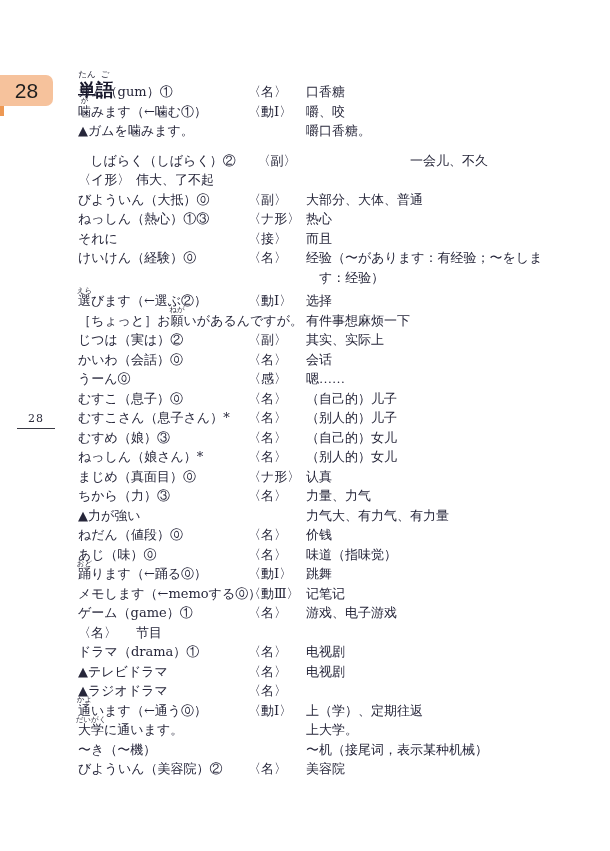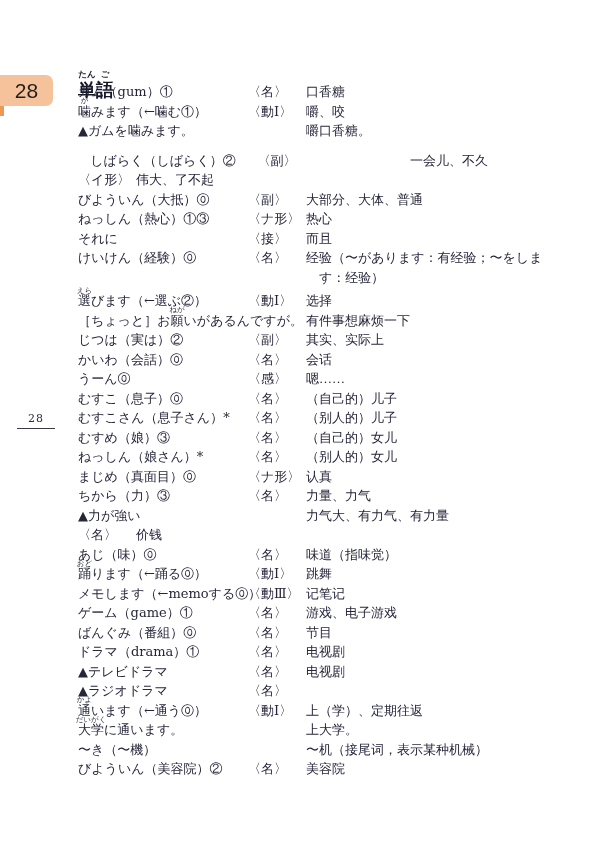--- a/index.html
+++ b/index.html
@@ -52,21 +52,21 @@
   .col.pos{width:58px;flex-shrink:0;}
   .col.cn{flex:1;font-family:Liberation Serif, serif;}
   
   ruby{position:relative;}
   rt{
     position:absolute;display:block;
     top:-6.5px;left:50%;transform:translateX(-50%);
     font-size:7.5px;line-height:1;font-weight:normal;
     white-space:nowrap;color:#2c2c3c;
   }
-  .title rt{font-size:8.5px;top:-9.5px;font-weight:700;color:#17172a;}
+  .title rt{font-size:8.5px;top:-9.5px;font-weight:400;color:#17172a;}
 </style>
 </head>
 <body>
 
 <div class="page" style="color: rgb(38, 38, 58);">
 
   <div class="lesson-tab" style="background: rgb(246, 194, 156);">
     <span>28</span>
   </div>
   <div class="tab-stub" style="background: rgb(237, 152, 83);"></div>
@@ -179,20 +179,21 @@
         <div class="col jp">ちから（力）③</div>
         <div class="col pos">〈名〉</div>
         <div class="col cn">力量、力气</div>
       </div>
       <div class="row">
         <div class="col jp">▲力が強い</div>
         <div class="col pos"></div>
         <div class="col cn">力气大、有力气、有力量</div>
       </div>
       <div class="row">
+        <div class="col jp">ねだん（値段）⓪</div>
         <div class="col pos">〈名〉</div>
         <div class="col cn">价钱</div>
       </div>
       <div class="row">
         <div class="col jp">あじ（味）⓪</div>
         <div class="col pos">〈名〉</div>
         <div class="col cn">味道（指味觉）</div>
       </div>
       <div class="row">
         <div class="col jp"><ruby>踊<rt>おど</rt></ruby>ります（←踊る⓪）</div>
@@ -203,21 +204,20 @@
         <div class="col jp">メモします（←memoする⓪）</div>
         <div class="col pos">〈動Ⅲ〉</div>
         <div class="col cn">记笔记</div>
       </div>
       <div class="row">
         <div class="col jp">ゲーム（game）①</div>
         <div class="col pos">〈名〉</div>
         <div class="col cn">游戏、电子游戏</div>
       </div>
       <div class="row">
-        <div class="col jp">ばんぐみ（番組）⓪</div>
         <div class="col pos">〈名〉</div>
         <div class="col cn">节目</div>
       </div>
       <div class="row">
         <div class="col jp">ドラマ（drama）①</div>
         <div class="col pos">〈名〉</div>
         <div class="col cn">电视剧</div>
       </div>
       <div class="row">
         <div class="col jp">▲テレビドラマ</div>

